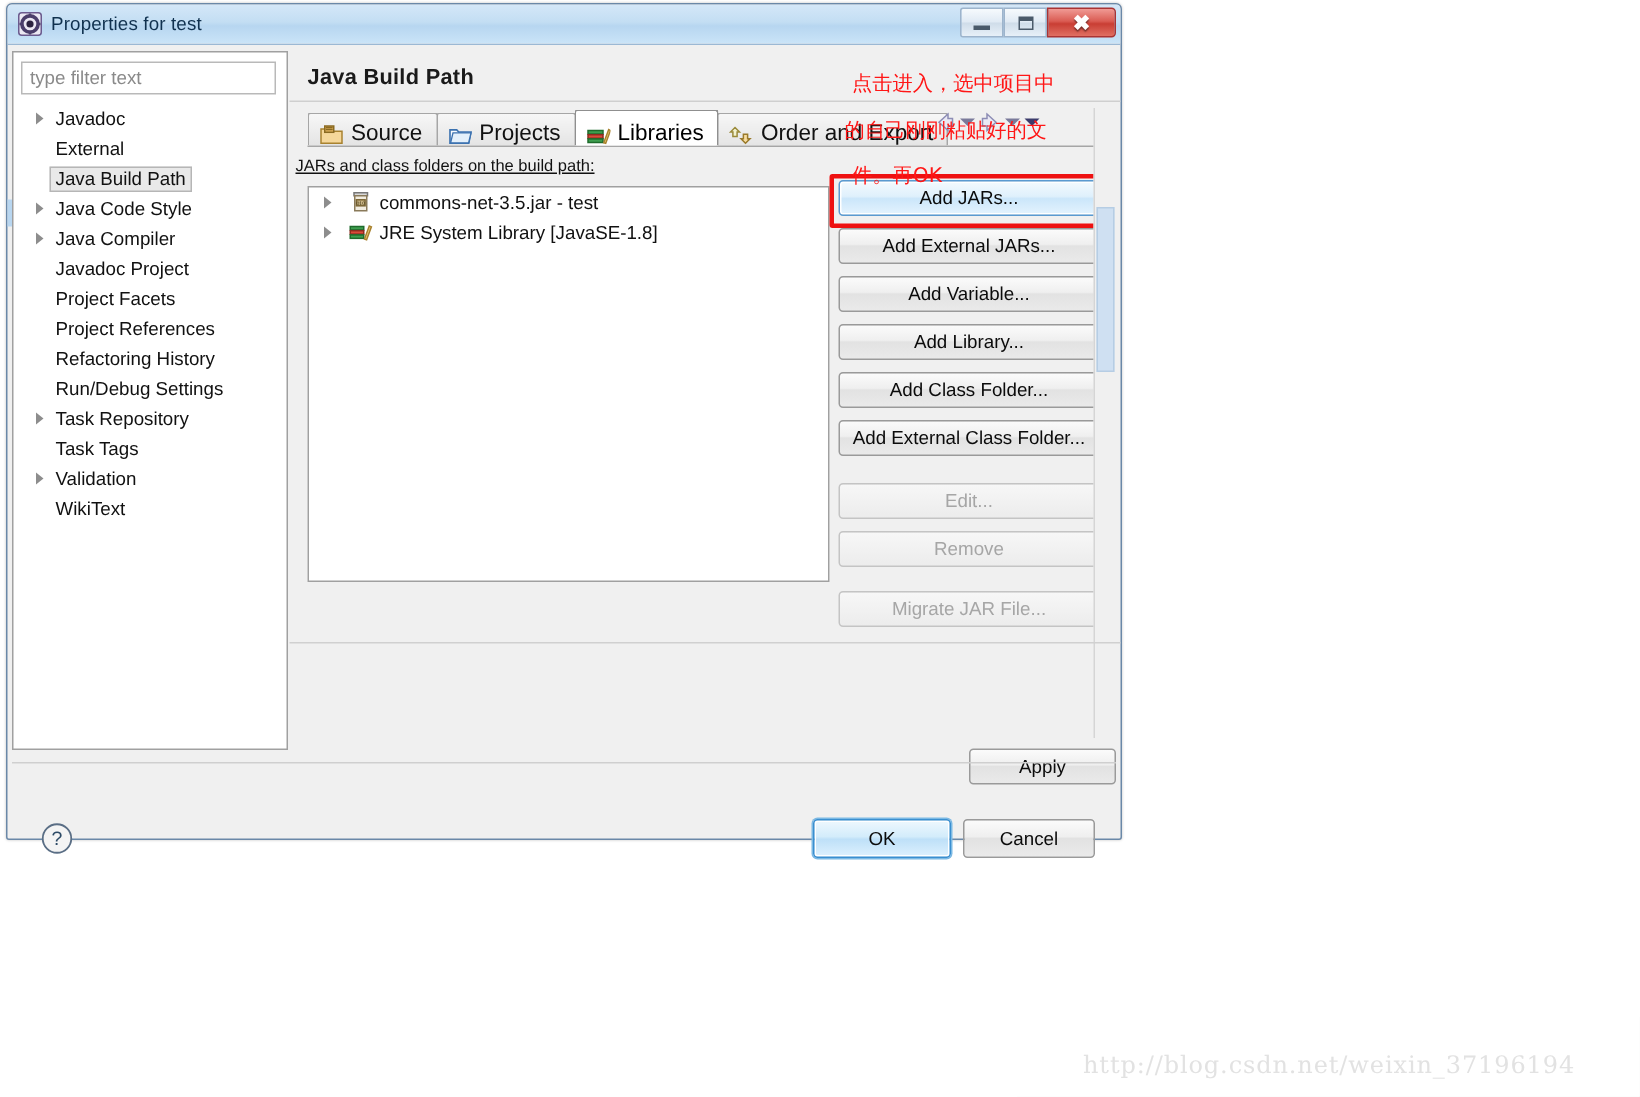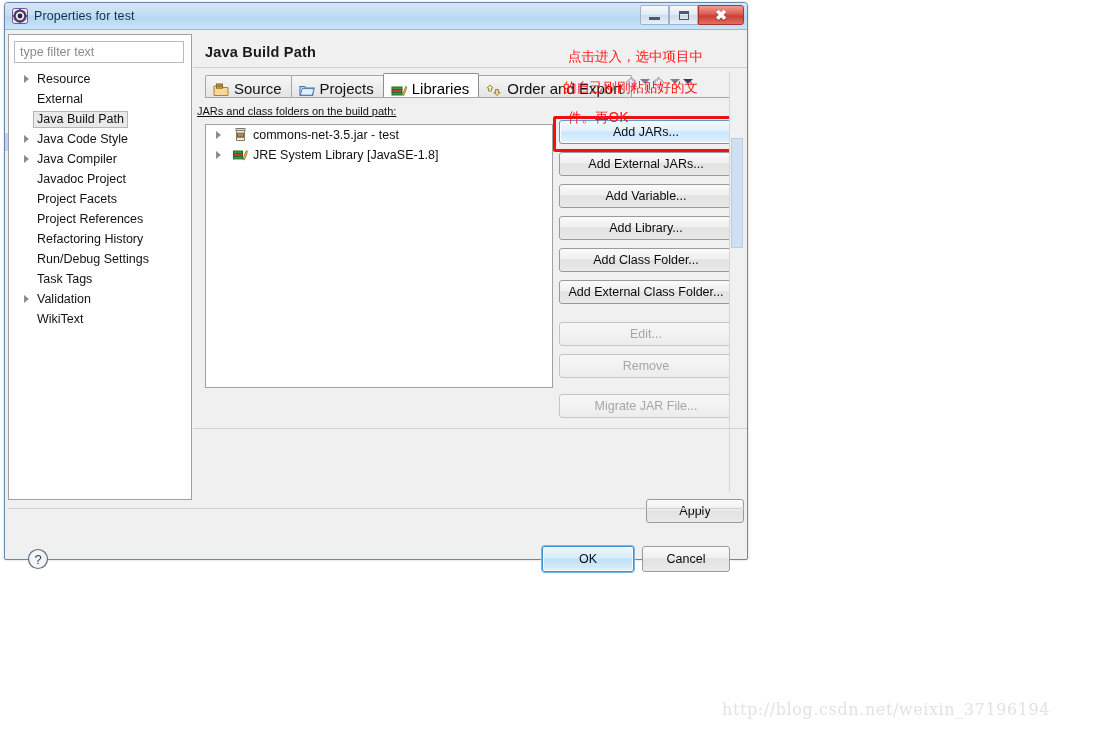--- a/index.html
+++ b/index.html
@@ -242,21 +242,21 @@
 
     <div class="dlg-body">
 
       <div class="sidebar">
         <div class="filterwrap">
           <input class="filterbox" type="text" placeholder="type filter text" style="">
         </div>
         <div class="tree" id="sidebar-tree">
             <div class="tnode">
               <span class="tarrow has"></span>
-              <span class="tlabel">Resource</span>
+              <span class="tlabel">Javadoc</span>
             </div>
             <div class="tnode">
               <span class="tarrow"></span>
               <span class="tlabel">External</span>
             </div>
             <div class="tnode sel">
               <span class="tarrow"></span>
               <span class="tlabel">Java Build Path</span>
             </div>
             <div class="tnode">
@@ -279,20 +279,24 @@
               <span class="tarrow"></span>
               <span class="tlabel">Project References</span>
             </div>
             <div class="tnode">
               <span class="tarrow"></span>
               <span class="tlabel">Refactoring History</span>
             </div>
             <div class="tnode">
               <span class="tarrow"></span>
               <span class="tlabel">Run/Debug Settings</span>
+            </div>
+            <div class="tnode">
+              <span class="tarrow has"></span>
+              <span class="tlabel">Task Repository</span>
             </div>
             <div class="tnode">
               <span class="tarrow"></span>
               <span class="tlabel">Task Tags</span>
             </div>
             <div class="tnode">
               <span class="tarrow has"></span>
               <span class="tlabel">Validation</span>
             </div>
             <div class="tnode">

